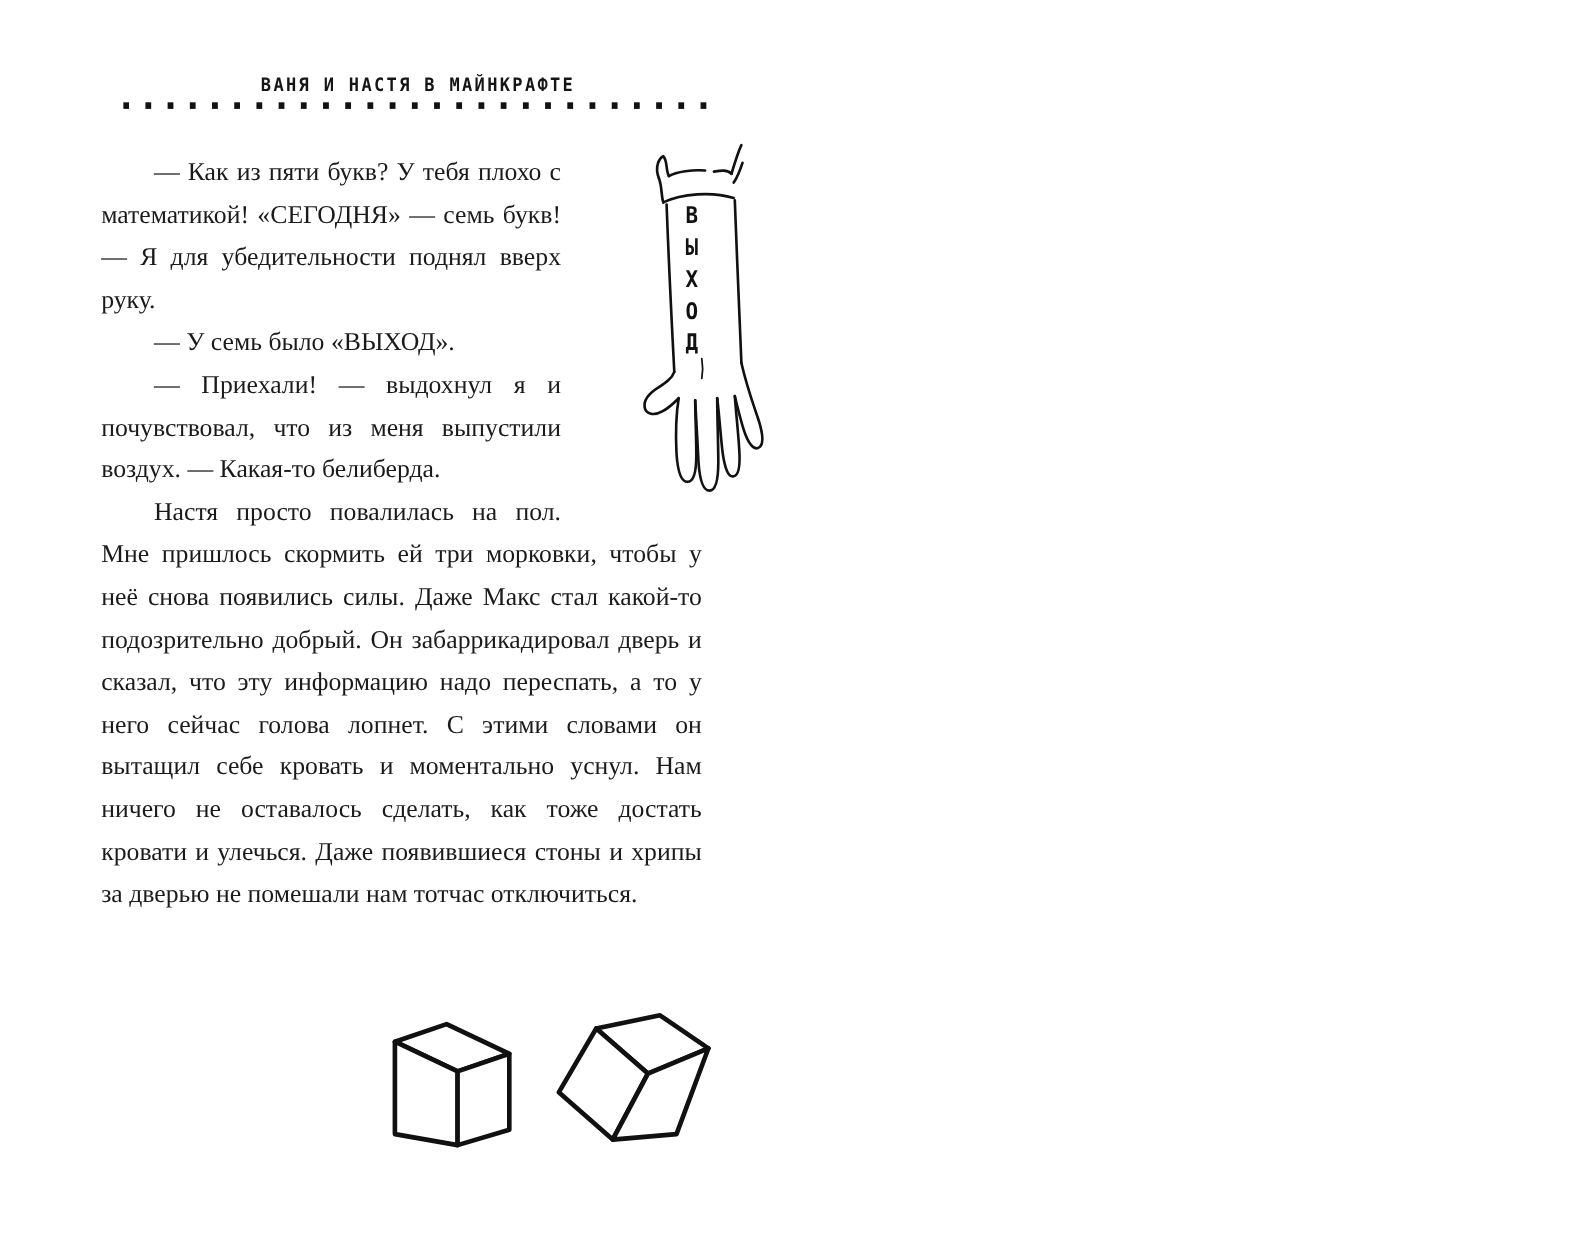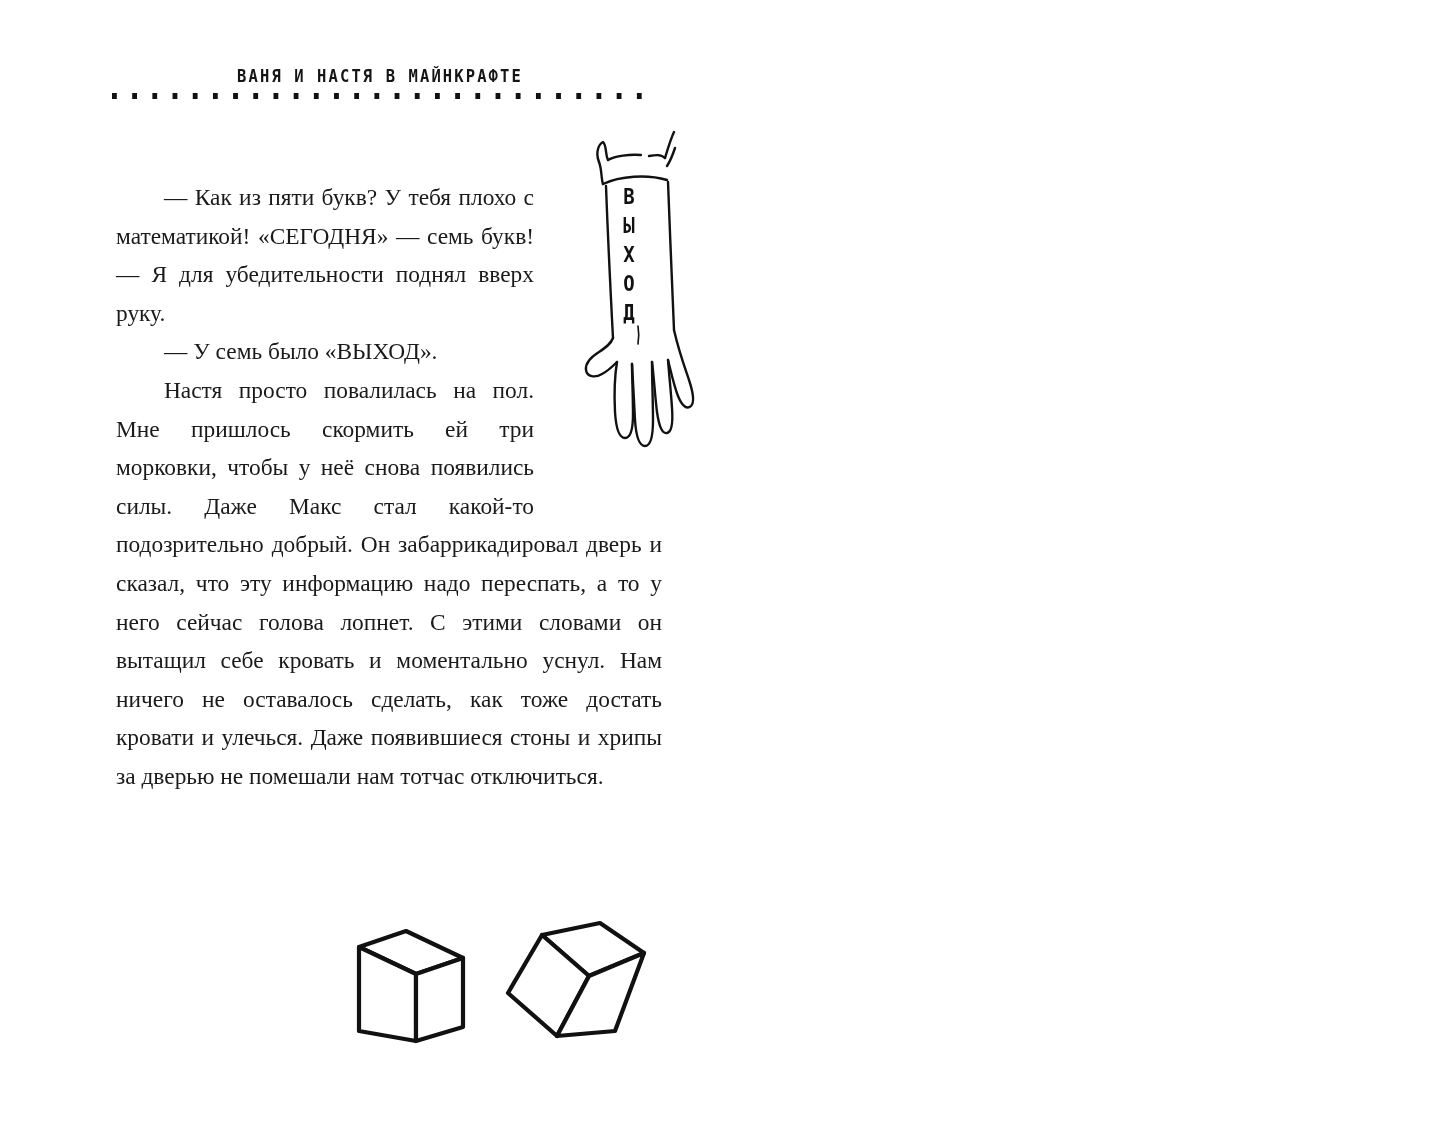--- a/index.html
+++ b/index.html
@@ -55,21 +55,21 @@
 
   
   .col {
     position: absolute;
     font-size: 23.4px;
     line-height: 38.6px;
     text-align: justify;
     text-justify: inter-word;
     hyphens: manual;
   }
-  .col-left  { left: 116px; width: 546px; top: 138px; margin-top: 40px; }
+  .col-left  { left: 92px; width: 546px; top: 138px; }
 
   .col p { margin: 0; text-indent: 2.05em; }
 
   
   .wrapbox {
     float: right;
     width: 128px;
     height: 318px;
     shape-outside: content-box;
   }
@@ -170,20 +170,21 @@
       <span>Ы</span>
       <span>Х</span>
       <span>О</span>
       <span>Д</span>
     </div>
 
     <div class="col col-left">
       <div class="wrapbox"></div>
       <p>— Как из пяти букв? У тебя плохо с математикой! «СЕГОДНЯ» — семь букв! — Я для убедительности поднял вверх руку.</p>
       <p>— У семь было «ВЫХОД».</p>
+      <p>— Приехали! — выдохнул я и почувствовал, что из меня выпустили воздух. — Какая-то белиберда.</p>
       <p>Настя просто повалилась на пол. Мне пришлось скормить ей три морковки, чтобы у неё снова появились силы. Даже Макс стал какой-то подозрительно добрый. Он забаррикадировал дверь и сказал, что эту информацию надо переспать, а то у него сейчас голова лопнет. С этими словами он вытащил себе кровать и моментально уснул. Нам ничего не оставалось сделать, как тоже достать кровати и улечься. Даже появившиеся стоны и хрипы за дверью не помешали нам тотчас отключиться.</p>
     </div>
 
     <div class="cubes">
       <svg viewBox="0 0 345 165" xmlns="http://www.w3.org/2000/svg">
         <g fill="#ffffff" stroke="#111" stroke-width="4.2" stroke-linejoin="round" stroke-linecap="round">
 
           <polygon points="29,47 76,31 133,58 86,74"></polygon>
           <polygon points="29,47 86,74 86,141 29,131"></polygon>
           <polygon points="86,74 133,58 133,127 86,141"></polygon>

